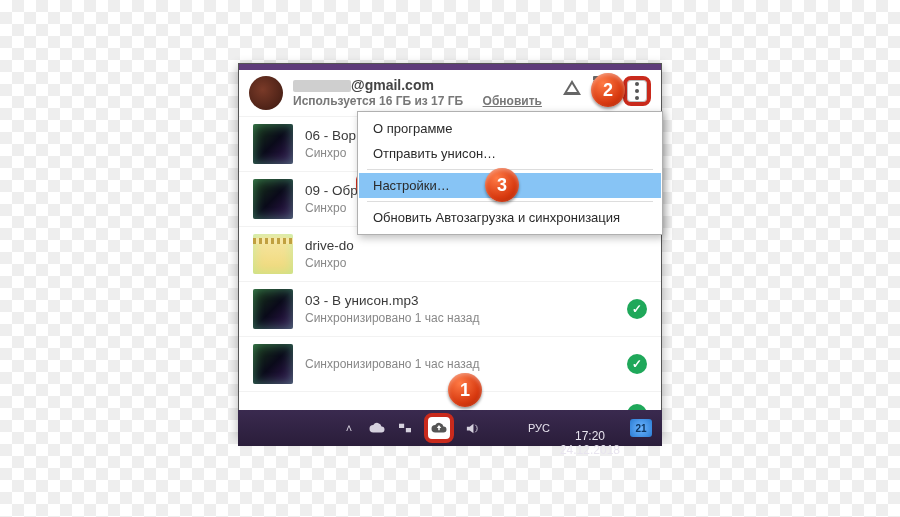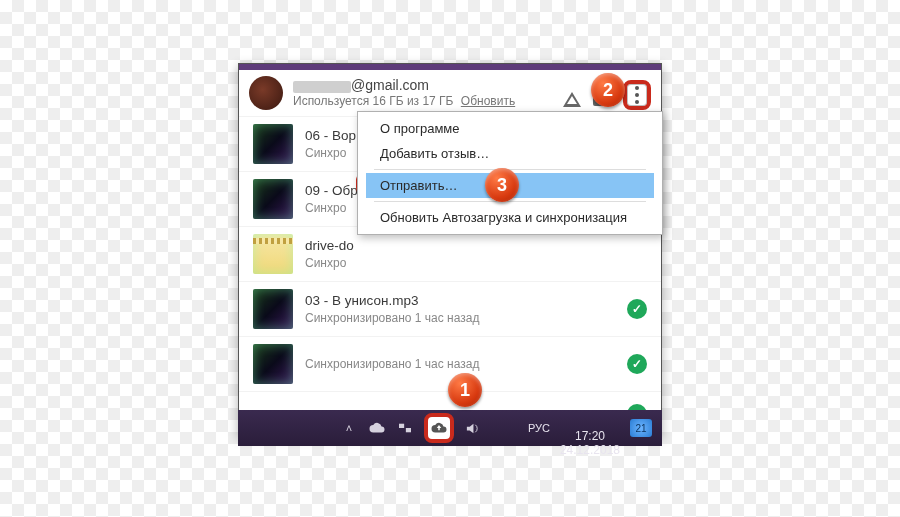--- a/index.html
+++ b/index.html
@@ -26,40 +26,41 @@
     background: #fff;
     border: 1px solid #555;
     box-shadow: 0 3px 10px rgba(0,0,0,0.3);
   }
   .panel-top {
     height: 6px;
     background: #5e3b7a;
   }
   .header {
     display: flex;
-    align-items: flex-end;
+    align-items: flex-start;
     padding: 6px 10px;
     position: relative;
+    font-weight: bold;
   }
   .avatar {
     width: 34px; height: 34px; border-radius: 50%;
     background: radial-gradient(circle at 40% 40%, #7a3a28, #3a1810);
     margin-right: 10px;
   }
   .header-text { flex: 1; line-height: 1.3; }
   .email { font-size: 14px; color: #444; }
   .email .blur {
     display: inline-block;
     width: 58px; height: 12px;
     background: #cfcfcf;
     vertical-align: middle;
     border-radius: 2px;
   }
   .storage { font-size: 12px; color: #777; }
-  .storage a { color: #777; text-decoration: underline; margin-left: 4px; }
+  .storage a { color: #777; text-decoration: underline; margin-left: 16px; }
   .hdr-icons { display: flex; align-items: center; gap: 8px; margin-right: 10px; }
   .hdr-ico {
     width: 22px; height: 22px;
     display: flex; align-items: center; justify-content: center;
     color: #666;
   }
   .drive-tri {
     width:0;height:0;
     border-left:9px solid transparent;
     border-right:9px solid transparent;
@@ -122,21 +123,21 @@
 
   
   .menu {
     position:absolute;
     left:118px; top:47px;
     width:306px;
     background:#fff;
     border:1px solid #b0b0b0;
     box-shadow: 2px 3px 8px rgba(0,0,0,.25);
     z-index:5;
-    padding: 4px 8px;
+    padding: 4px 1px;
   }
   .menu-item {
     padding: 5px 14px;
     font-size:13px;
     color:#2a2a2a;
     white-space:nowrap;
   }
   .menu-item.hl { background:#87c4f5; }
   .menu-sep { height:1px; background:#ddd; margin:3px 8px; }
   .hl-border {
@@ -173,21 +174,21 @@
     background:#fff;
     color:#444;
   }
   .cloud-svg { width:18px; height:12px; }
   .tb-lang { font-size:11px;padding-left:36px; }
   .tb-clock { text-align:center; line-height:1.15; font-size:12px;margin-top:32px; }
   .tb-notif {
     width:22px;height:18px;border-radius:3px;
     background: radial-gradient(circle at 50% 50%, #6cb4ff, #2a7dd4);
     display:flex;align-items:center;justify-content:center;
-    color:#0c3560;font-size:10px;font-weight:normal;
+    color:#0c3560;font-size:10px;font-weight:bold;
   }
 
   
   .callout {
     position:absolute;
     width:34px;height:34px;border-radius:50%;
     background: radial-gradient(circle at 35% 30%, #ff7a45, #d83a10 60%, #a81f00);
     color:#fff;font-weight:bold;font-size:18px;
     display:flex;align-items:center;justify-content:center;
     box-shadow: inset 0 2px 4px rgba(255,255,255,.4), 0 2px 3px rgba(0,0,0,.4);
@@ -224,23 +225,23 @@
     </div>
     <div class="dots-btn">
       <span></span>
         <span></span>
         <span></span>
     </div>
   </div>
 
   <div class="menu">
     <div class="menu-item">О программе</div>
-    <div class="menu-item">Добавить отзыв…</div>
+    <div class="menu-item">Отправить унисон…</div>
     <div class="menu-sep"></div>
-    <div class="menu-item hl">Отправить…</div>
+    <div class="menu-item hl">Настройки…</div>
     <div class="menu-sep"></div>
     <div class="menu-item">Обновить Автозагрузка и синхронизация</div>
   </div>
 
   <div class="list">
     <div class="row">
       <div class="thumb"></div>
       <div class="row-text">
         <div class="fname">06 - Вор</div>
         <div class="fstat">Синхро</div>

